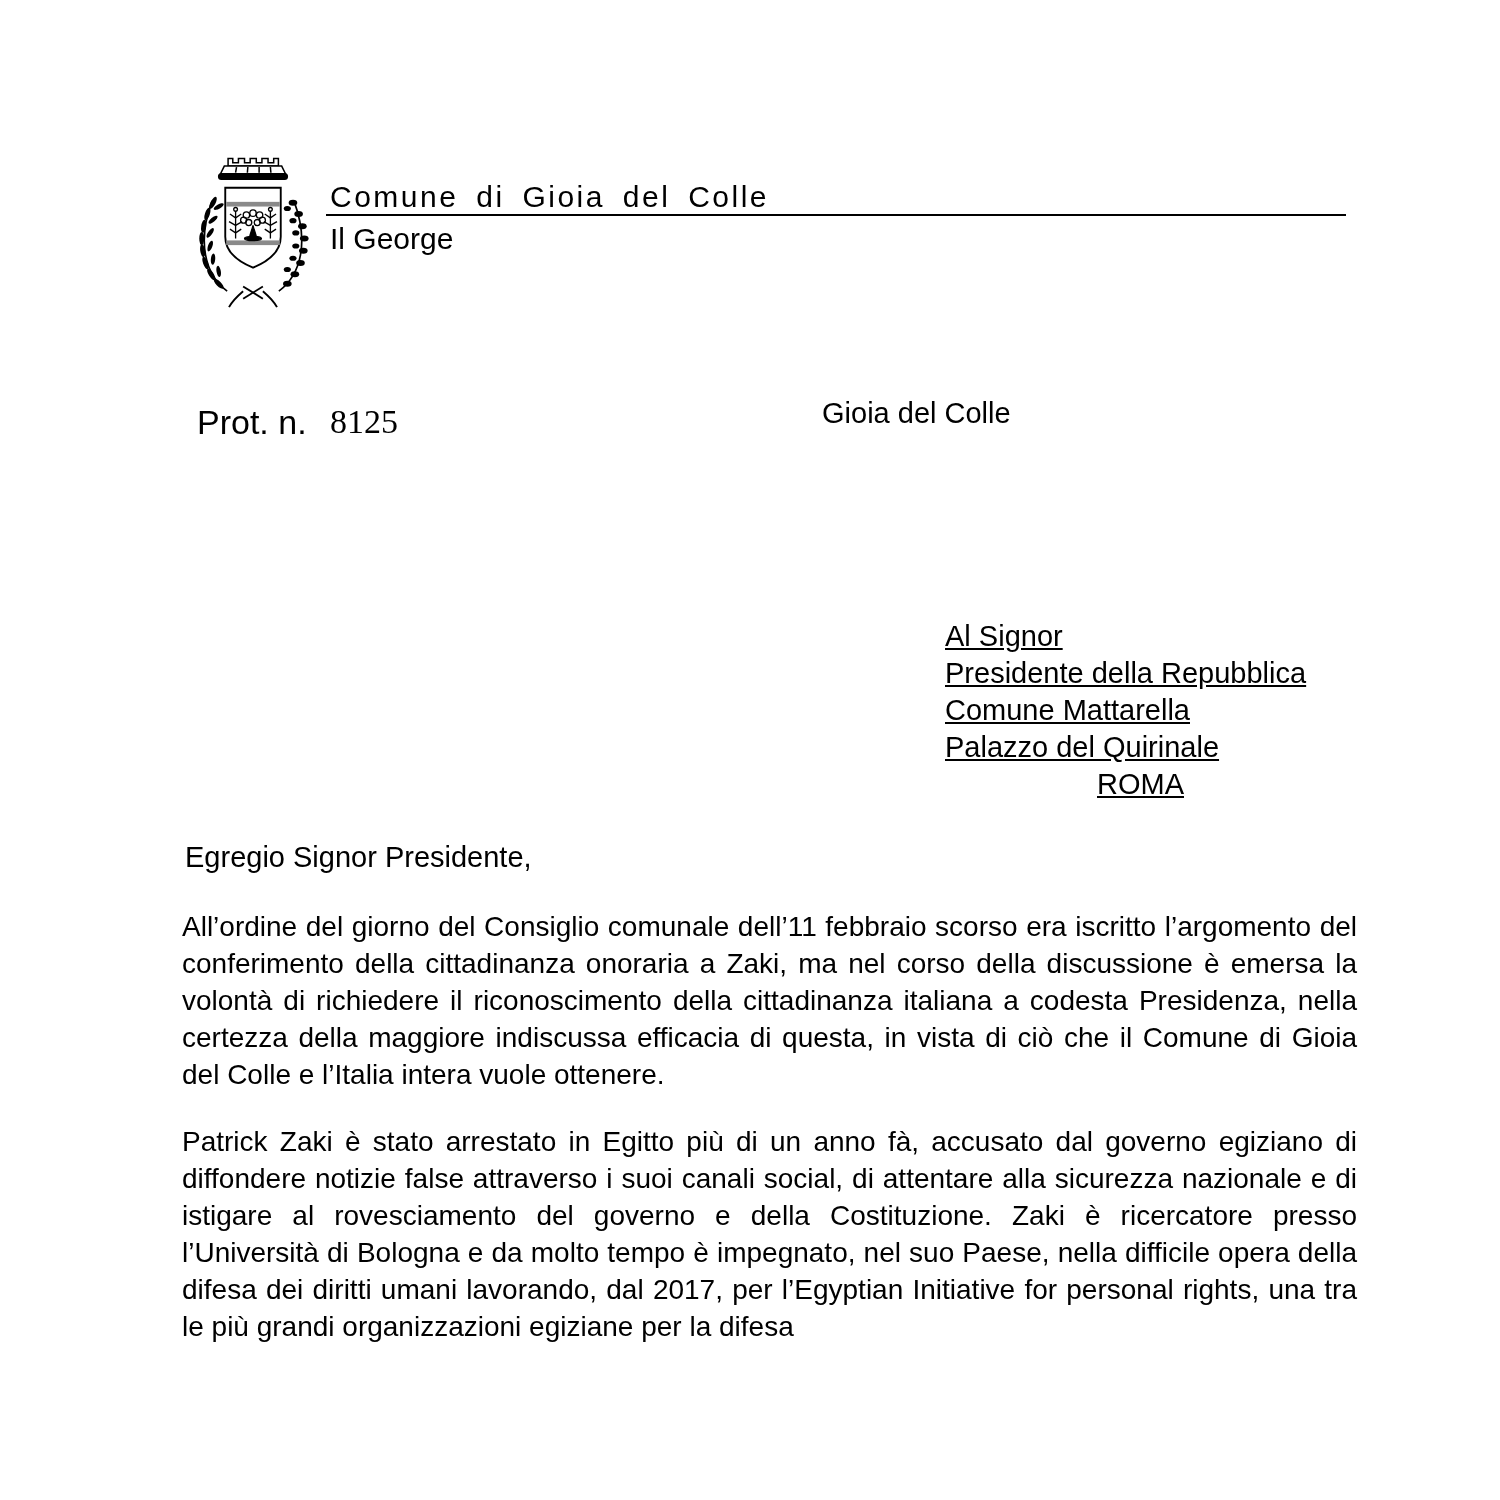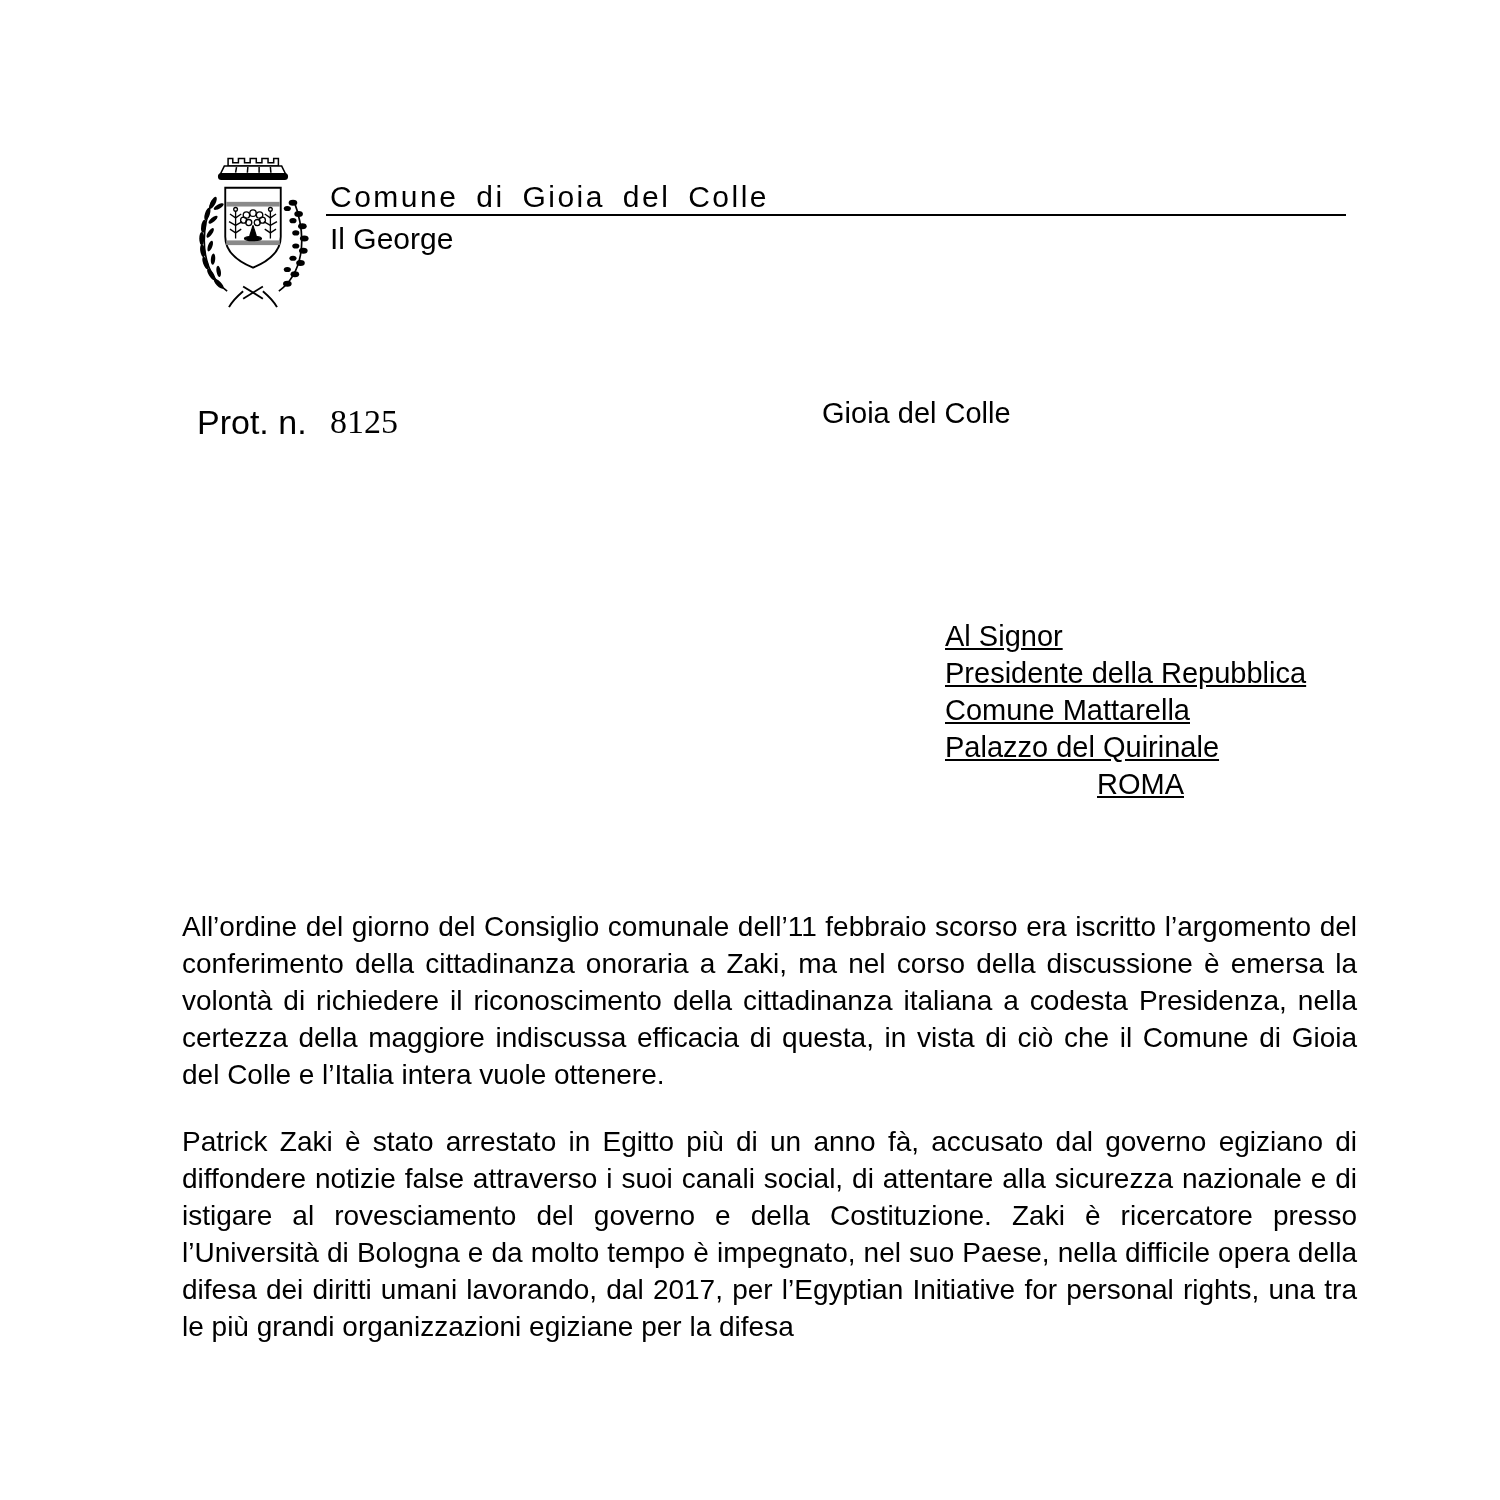--- a/index.html
+++ b/index.html
@@ -188,20 +188,21 @@
   <span class="place">Gioia del Colle</span>
 
   <div class="recipient">
     <div>Al Signor</div>
     <div>Presidente della Repubblica</div>
     <div>Comune Mattarella</div>
     <div>Palazzo del Quirinale</div>
     <div class="city">ROMA</div>
   </div>
 
+  <div class="salutation">Egregio Signor Presidente,</div>
 
   <div class="letter-body">
     <p>All’ordine del giorno del Consiglio comunale dell’11 febbraio scorso era iscritto l’argomento del conferimento della cittadinanza onoraria a Zaki, ma nel corso della discussione è emersa la volontà di richiedere il riconoscimento della cittadinanza italiana a codesta Presidenza, nella certezza della maggiore indiscussa efficacia di questa, in vista di ciò che il Comune di Gioia del Colle e l’Italia intera vuole ottenere.</p>
     <p>Patrick Zaki è stato arrestato in Egitto più di un anno fà, accusato dal governo egiziano di diffondere notizie false attraverso i suoi canali social, di attentare alla sicurezza nazionale e di istigare al rovesciamento del governo e della Costituzione. Zaki è ricercatore presso l’Università di Bologna e da molto tempo è impegnato, nel suo Paese, nella difficile opera della difesa dei diritti umani lavorando, dal 2017, per l’Egyptian Initiative for personal rights, una tra le più grandi organizzazioni egiziane per la difesa</p>
 
   </div>
 
 </div>
 
 </body></html>

